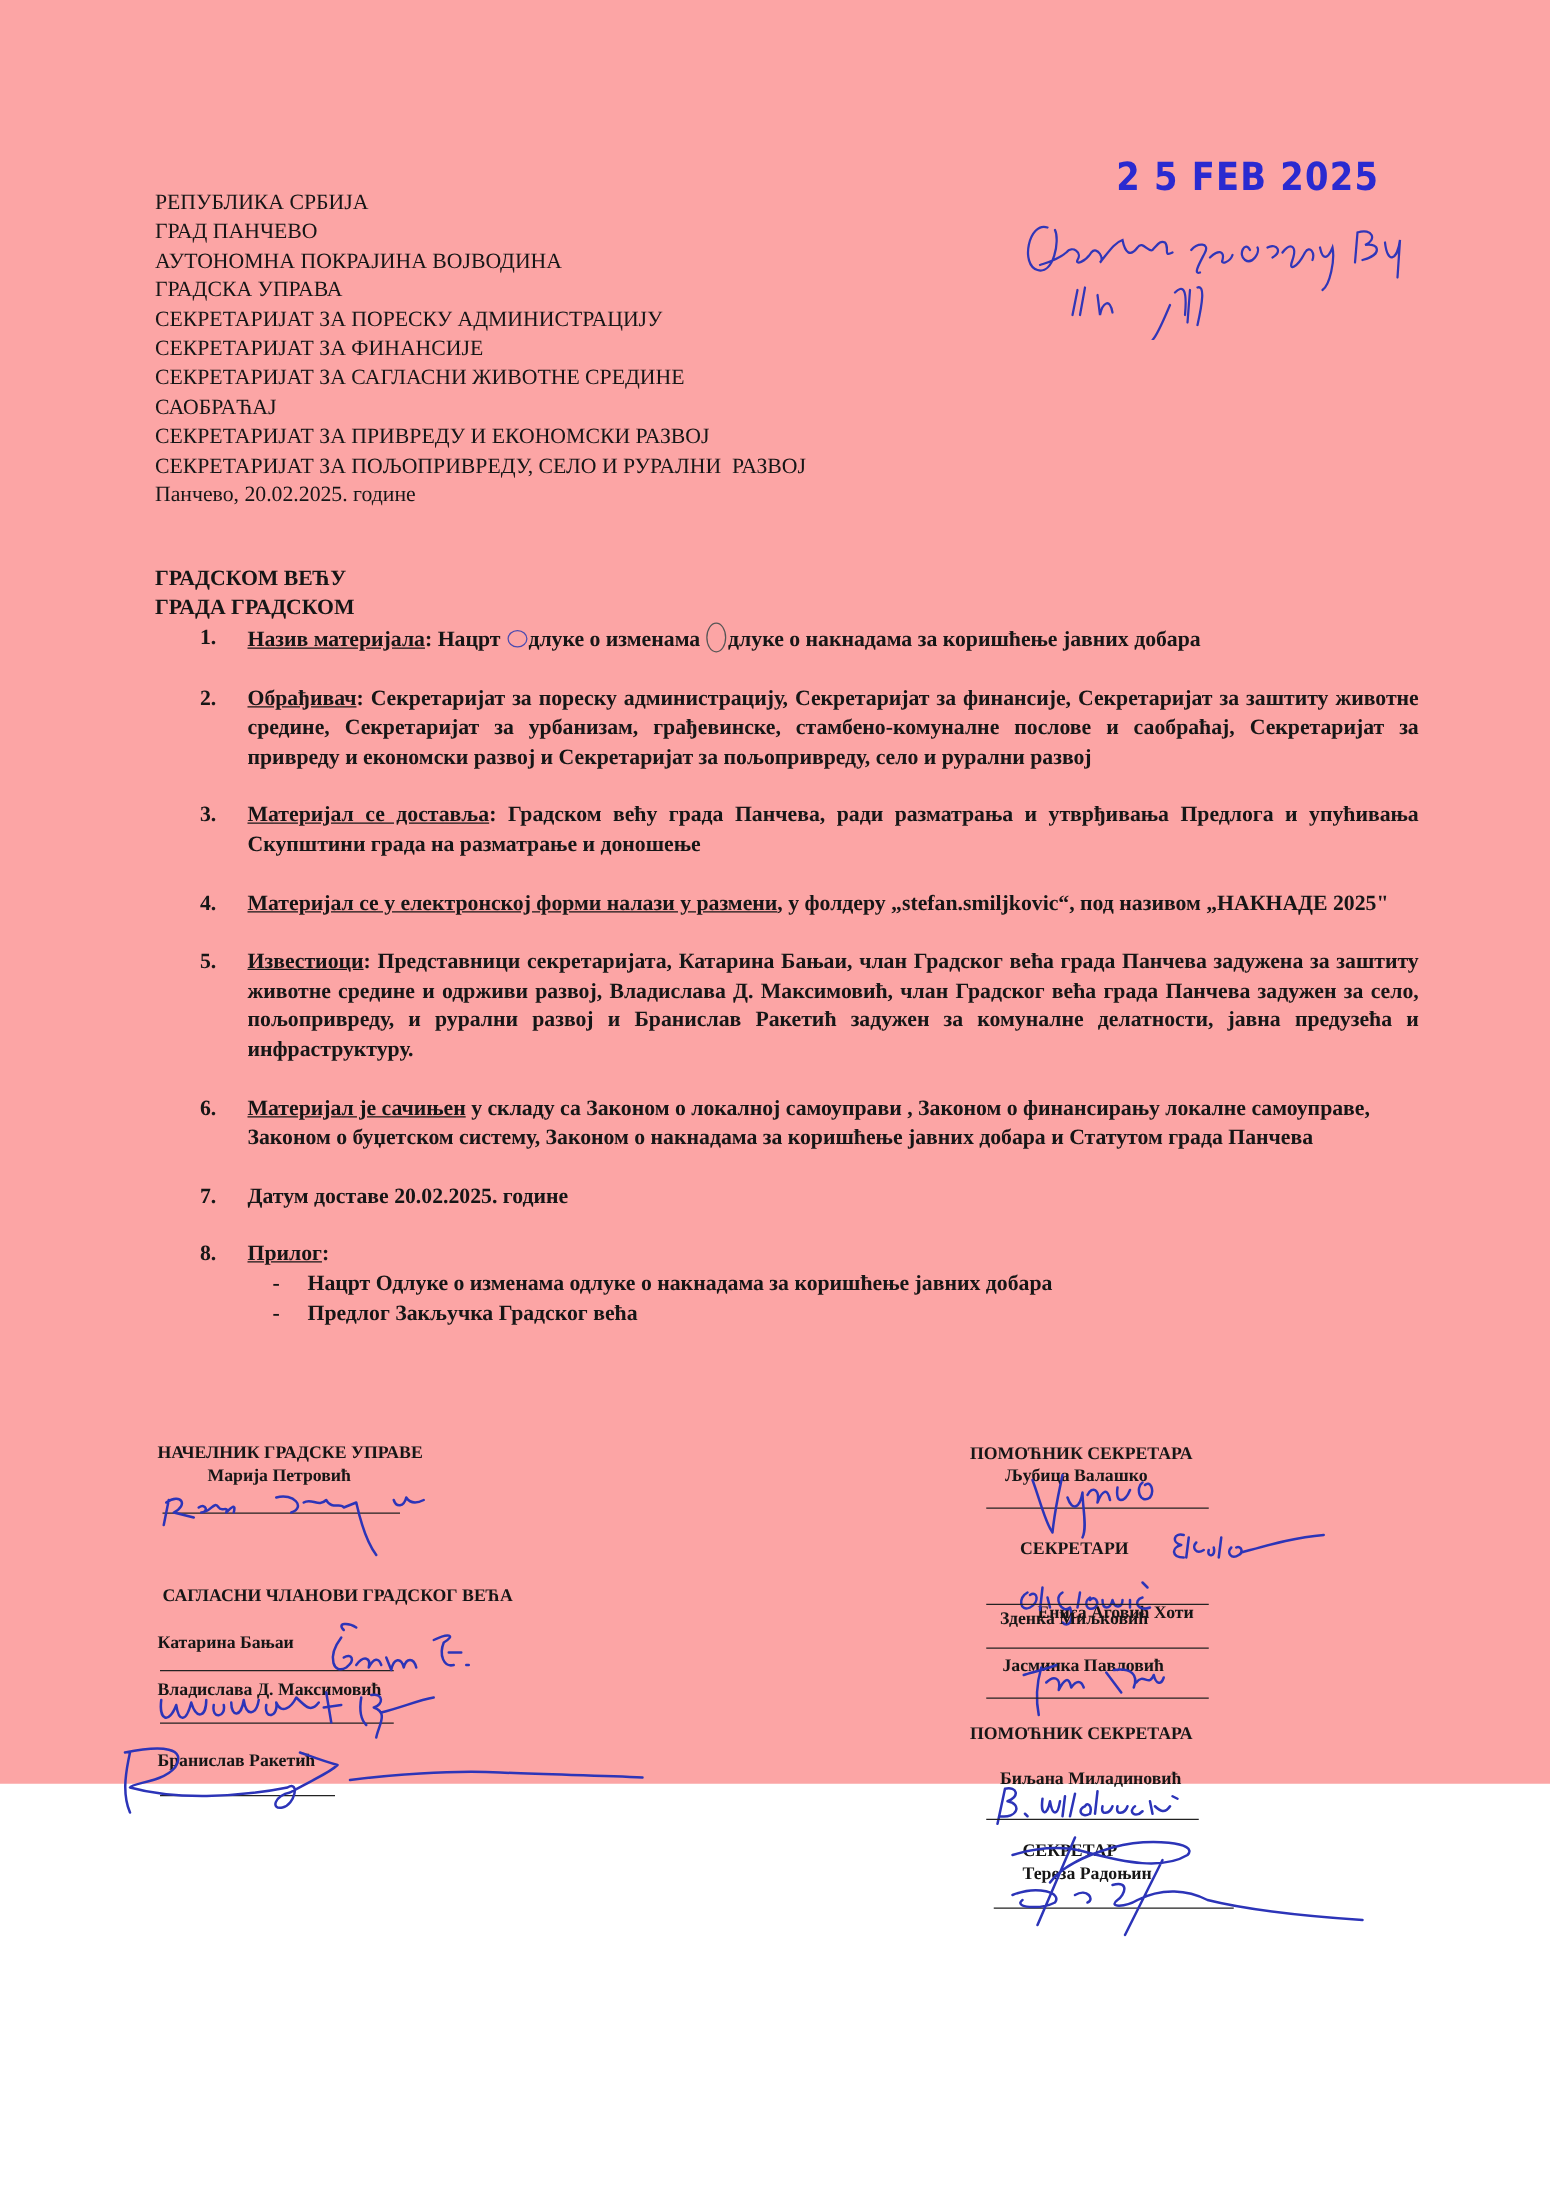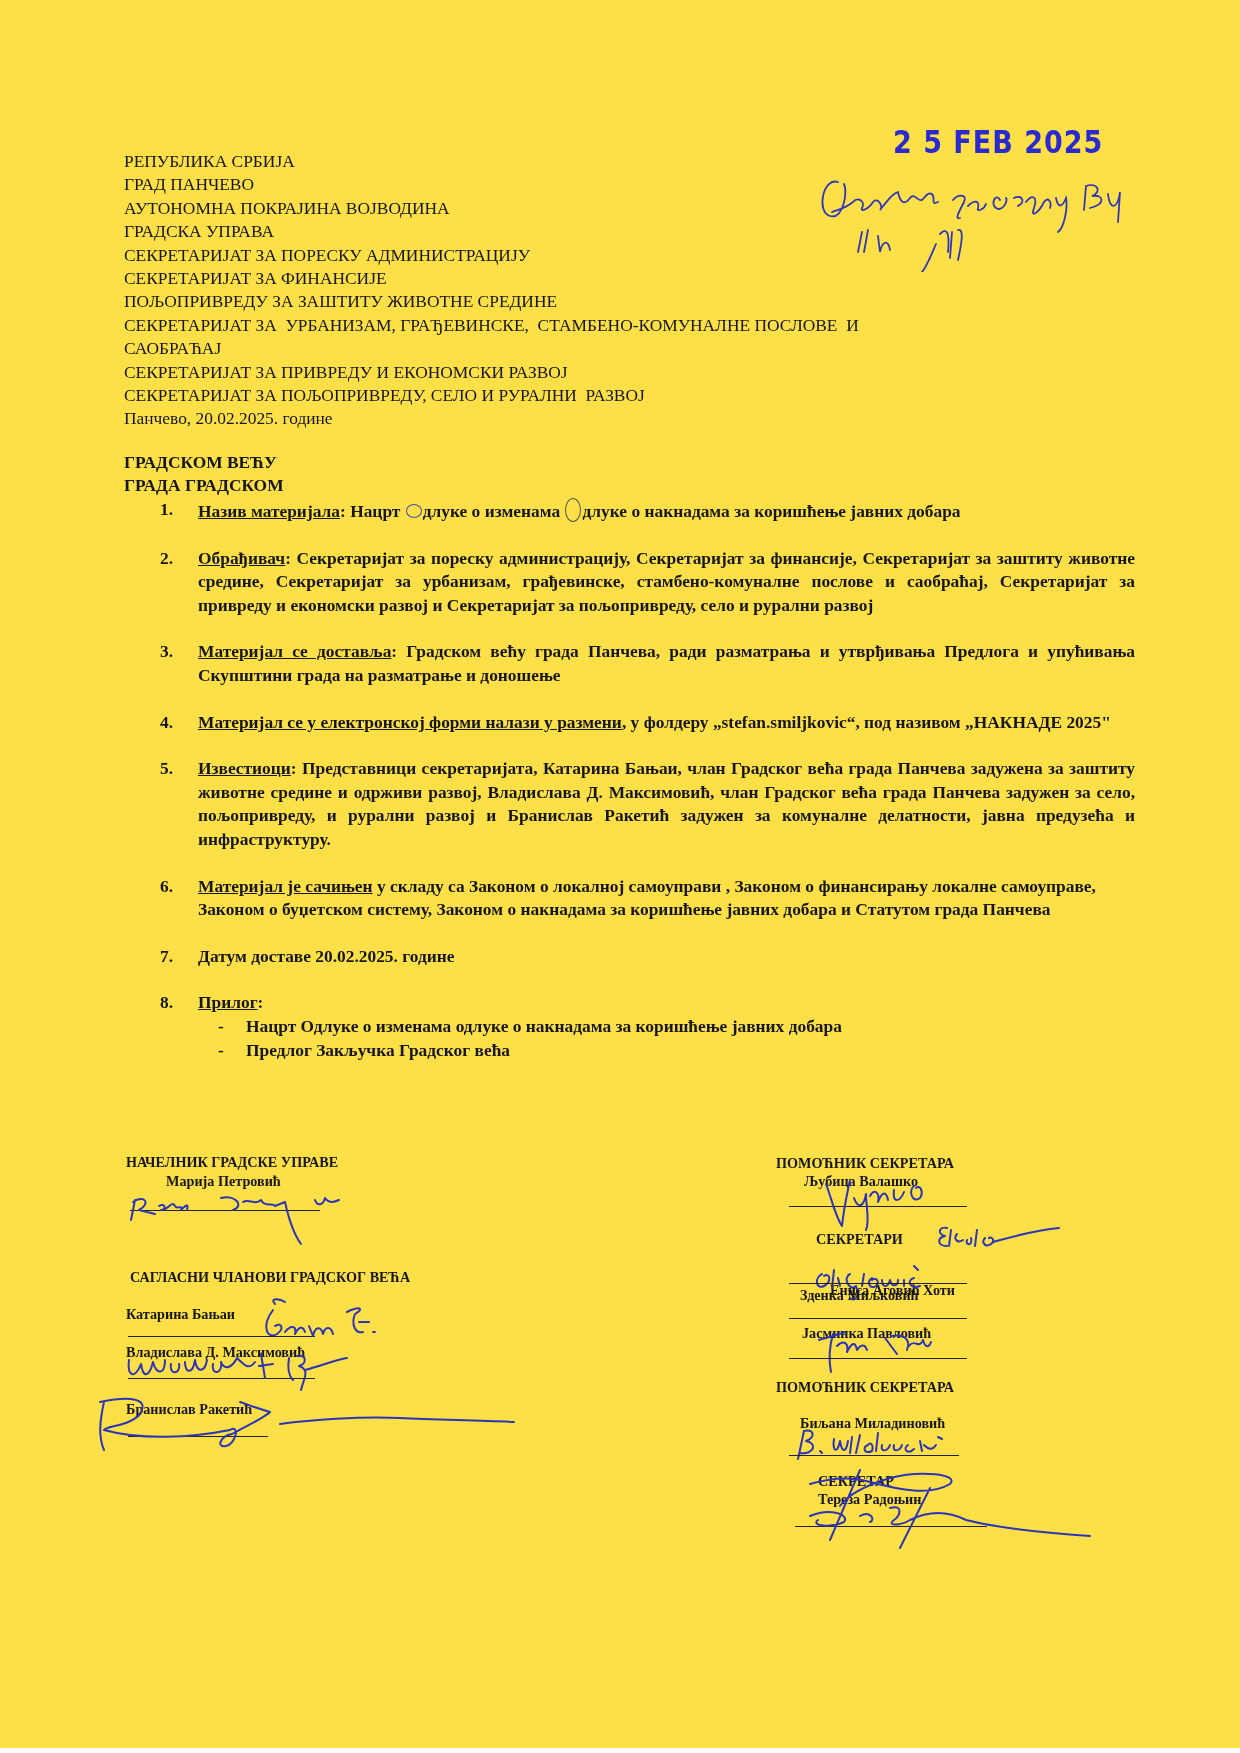--- a/index.html
+++ b/index.html
@@ -1,20 +1,20 @@
 <!DOCTYPE html>
 <html><head>
 <meta charset="utf-8">
 <style>
   html, body { margin: 0; padding: 0; background: #ffffff; }
   body {
     width: 1240px; height: 1753px; position: relative; overflow: hidden;
     font-family: "Liberation Serif", serif; color: #161616;
   }
-  .page { position: absolute; left: 0; top: 0; width: 1240px; height: 1748px; background: #fde047; }
+  .page { position: absolute; left: 0; top: 0; width: 1240px; height: 1427px; background: #fca5a5; }
   .header { position: absolute; left: 124px; top: 150px; font-weight: normal; font-size: 17.4px; line-height: 23.4px; }
   .header div { white-space: nowrap; }
   .addressee { position: absolute; left: 124px; top: 451px; font-weight: bold; font-size: 17.4px; line-height: 23.4px; }
   .items { position: absolute; left: 160px; top: 498px; width: 975px; font-weight: bold; font-size: 17.4px; line-height: 23.6px; }
   .item { position: relative; padding-left: 38px; text-align: justify; }
   .item .num { position: absolute; left: 0; top: 0; }
   .item .lbl { text-decoration: underline; }
   .item-1 { margin-bottom: 23px; }
   .item-2, .item-3, .item-4, .item-5, .item-6, .item-7 { margin-bottom: 23px; }
   .item-6 { text-align: left; }
@@ -50,22 +50,21 @@
     </g>
   </svg>
 
   <div class="header">
     <div>РЕПУБЛИКА СРБИЈА</div>
     <div>ГРАД ПАНЧЕВО</div>
     <div>АУТОНОМНА ПОКРАЈИНА ВОЈВОДИНА</div>
     <div>ГРАДСКА УПРАВА</div>
     <div>СЕКРЕТАРИЈАТ ЗА ПОРЕСКУ АДМИНИСТРАЦИЈУ</div>
     <div>СЕКРЕТАРИЈАТ ЗА ФИНАНСИЈЕ</div>
-    <div>ПОЉОПРИВРЕДУ ЗА ЗАШТИТУ ЖИВОТНЕ СРЕДИНЕ</div>
-    <div style="white-space:pre;">СЕКРЕТАРИЈАТ ЗА  УРБАНИЗАМ, ГРАЂЕВИНСКЕ,  СТАМБЕНО-КОМУНАЛНЕ ПОСЛОВЕ  И</div>
+    <div>СЕКРЕТАРИЈАТ ЗА САГЛАСНИ ЖИВОТНЕ СРЕДИНЕ</div>
     <div>САОБРАЋАЈ</div>
     <div>СЕКРЕТАРИЈАТ ЗА ПРИВРЕДУ И ЕКОНОМСКИ РАЗВОЈ</div>
     <div style="white-space:pre;">СЕКРЕТАРИЈАТ ЗА ПОЉОПРИВРЕДУ, СЕЛО И РУРАЛНИ  РАЗВОЈ</div>
     <div>Панчево, 20.02.2025. године</div>
   </div>
 
   <div class="addressee">
     <div>ГРАДСКОМ ВЕЋУ</div>
     <div>ГРАДА ГРАДСКОМ</div>
   </div>

